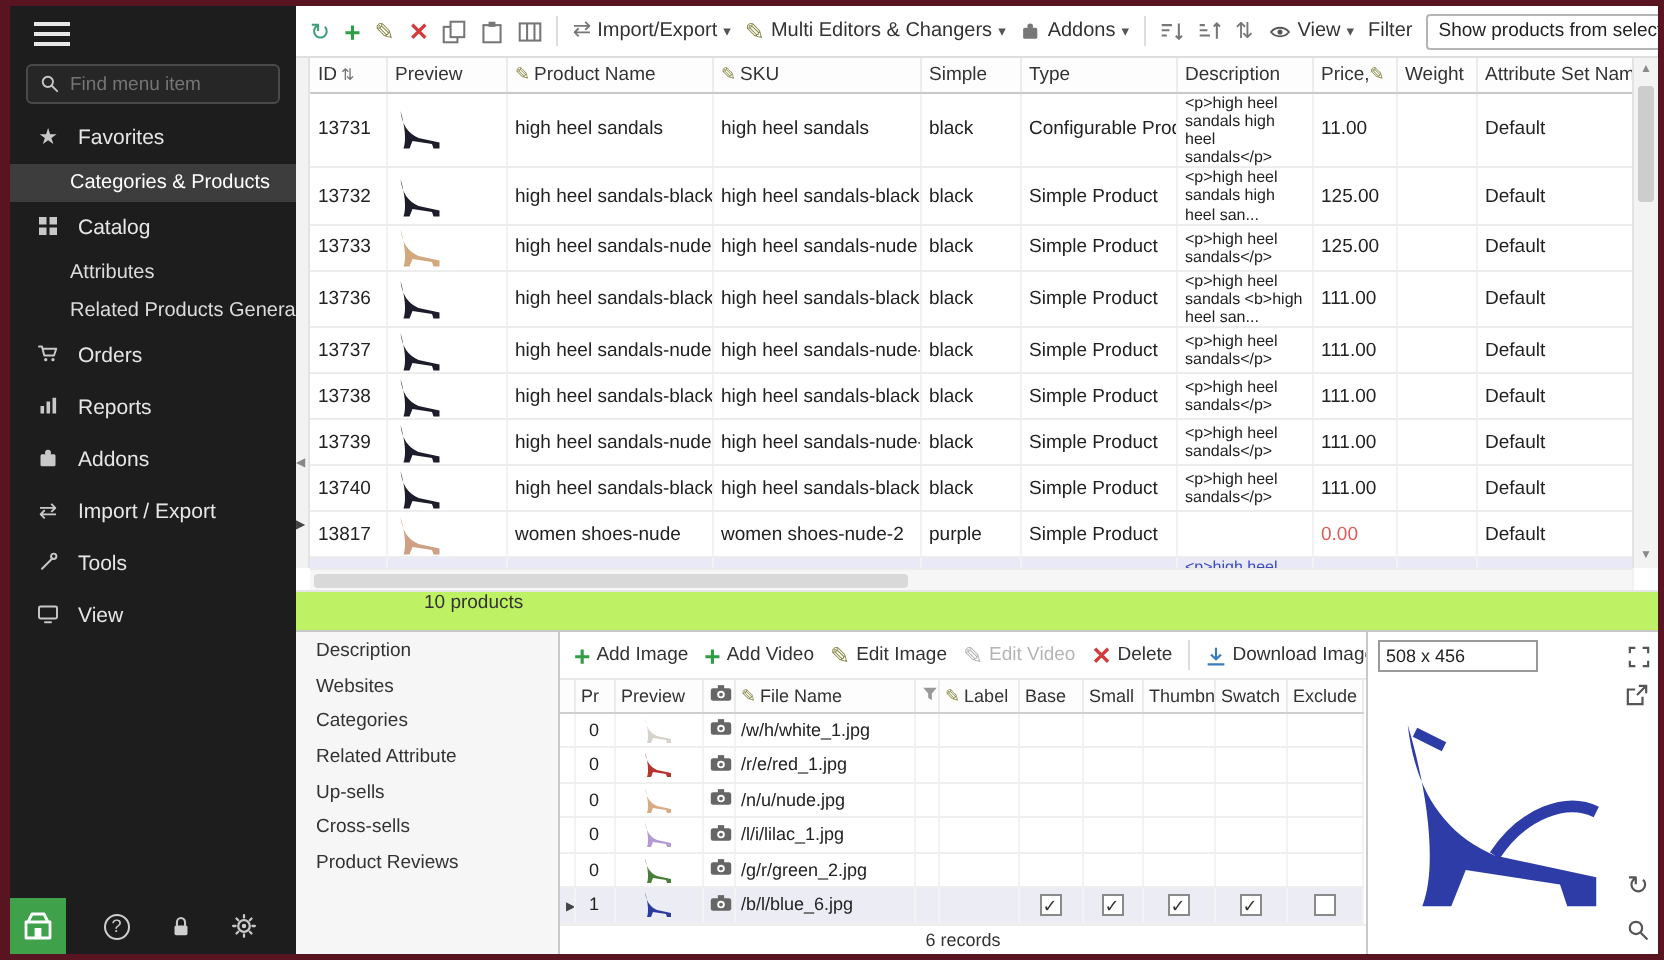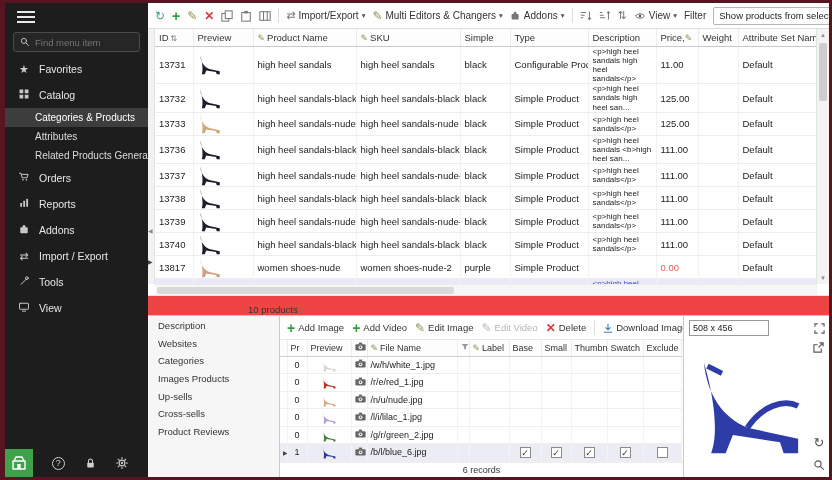--- a/index.html
+++ b/index.html
@@ -51,21 +51,21 @@
 .c-desc{white-space:normal!important;font-size:8px;line-height:1.15;color:#222}
 .c-price{}
 .red{color:#e05c5c!important}
 tr.selrow td{background:#e9e9f8;color:#3a49c0}
 tr.selrow td.c-id{color:#222}
 tr.selrow td .shoe{filter:none}
 .hpencil{color:#8a8a4a;font-size:9px;margin-right:2px}
 .sorti{color:#777;font-size:8px;margin-left:2px}
 .shoe{display:inline-flex;vertical-align:middle}
 .shoe svg{display:block}
-.statusbar{position:absolute;left:0;right:0;bottom:0;height:20px;background:#ef4444;border-top:1px solid #e6e6e6;font-size:9.5px;color:#333;display:flex;align-items:flex-end;padding-left:100px}
+.statusbar{position:absolute;left:0;right:0;bottom:0;height:20px;background:#bef264;border-top:1px solid #e6e6e6;font-size:9.5px;color:#333;display:flex;align-items:flex-start;padding-left:64px}
 
 .bottom{flex:1;display:flex;min-height:0}
 .tabs{flex:0 0 132px;background:#f6f6f6;border-right:1px solid #c9c9c9;padding-top:1px}
 .tab{height:17.6px;display:flex;align-items:center;padding:0 10px;font-size:9.5px;color:#333;cursor:pointer;white-space:nowrap;overflow:hidden}
 .tab.on{background:#fff;border-top:1px solid #c4c4c4;border-bottom:1px solid #c4c4c4;font-weight:bold}
 .detail{flex:1;display:flex;flex-direction:column;min-width:0;border-right:1px solid #c9c9c9}
 .dtoolbar{flex:0 0 24px;display:flex;align-items:center;gap:8px;padding:0 7px;font-size:9.5px;color:#333;border-bottom:1px solid #e8e8e8;white-space:nowrap;overflow:hidden}
 .dis{color:#b5b5b5}
 .dtable{border-collapse:collapse;table-layout:fixed;width:401px;font-size:9px;color:#222}
 .dtable th{font-weight:normal;color:#333;border-bottom:1px solid #cfcfcf;border-right:1px solid #ececec;height:16px;text-align:left;padding:0 3px;white-space:nowrap;overflow:hidden;background:#fdfdfd}
@@ -103,33 +103,33 @@
             <path class="st" d="M8.4 8.4 L12 12"></path>
           </svg>
       </span>
       <input placeholder="Find menu item" style="">
     </div>
     <div class="snav">
       <div class="sitem">
         <span class="sic">★</span>
         <span>Favorites</span>
       </div>
+      <div class="sitem sub on">
+        <span>Categories &amp; Products</span>
+      </div>
       <div class="sitem">
         <span class="sic">
           <svg width="12" height="12" viewBox="0 0 16 16" fill="#c8c8c8">
               <rect x="2" y="2" width="5" height="5"></rect>
               <rect x="9" y="2" width="5" height="5"></rect>
               <rect x="2" y="9" width="5" height="5"></rect>
               <rect x="9" y="9" width="5" height="5"></rect>
             </svg>
         </span>
         <span>Catalog</span>
-      </div>
-      <div class="sitem sub on">
-        <span>Categories &amp; Products</span>
       </div>
       <div class="sitem sub">
         <span>Attributes</span>
       </div>
       <div class="sitem sub">
         <span>Related Products Generator</span>
       </div>
       <div class="sitem">
         <span class="sic">
           <svg width="12" height="12" viewBox="0 0 16 16">
@@ -508,21 +508,21 @@
         <div class="tab">
             <span>Description</span>
           </div>
         <div class="tab">
             <span>Websites</span>
           </div>
         <div class="tab">
             <span>Categories</span>
           </div>
         <div class="tab">
-            <span>Images Products</span>
+            <span>Related Attribute</span>
           </div>
         <div class="tab">
             <span>Up-sells</span>
           </div>
         <div class="tab">
             <span>Cross-sells</span>
           </div>
         <div class="tab">
             <span>Product Reviews</span>
           </div>

